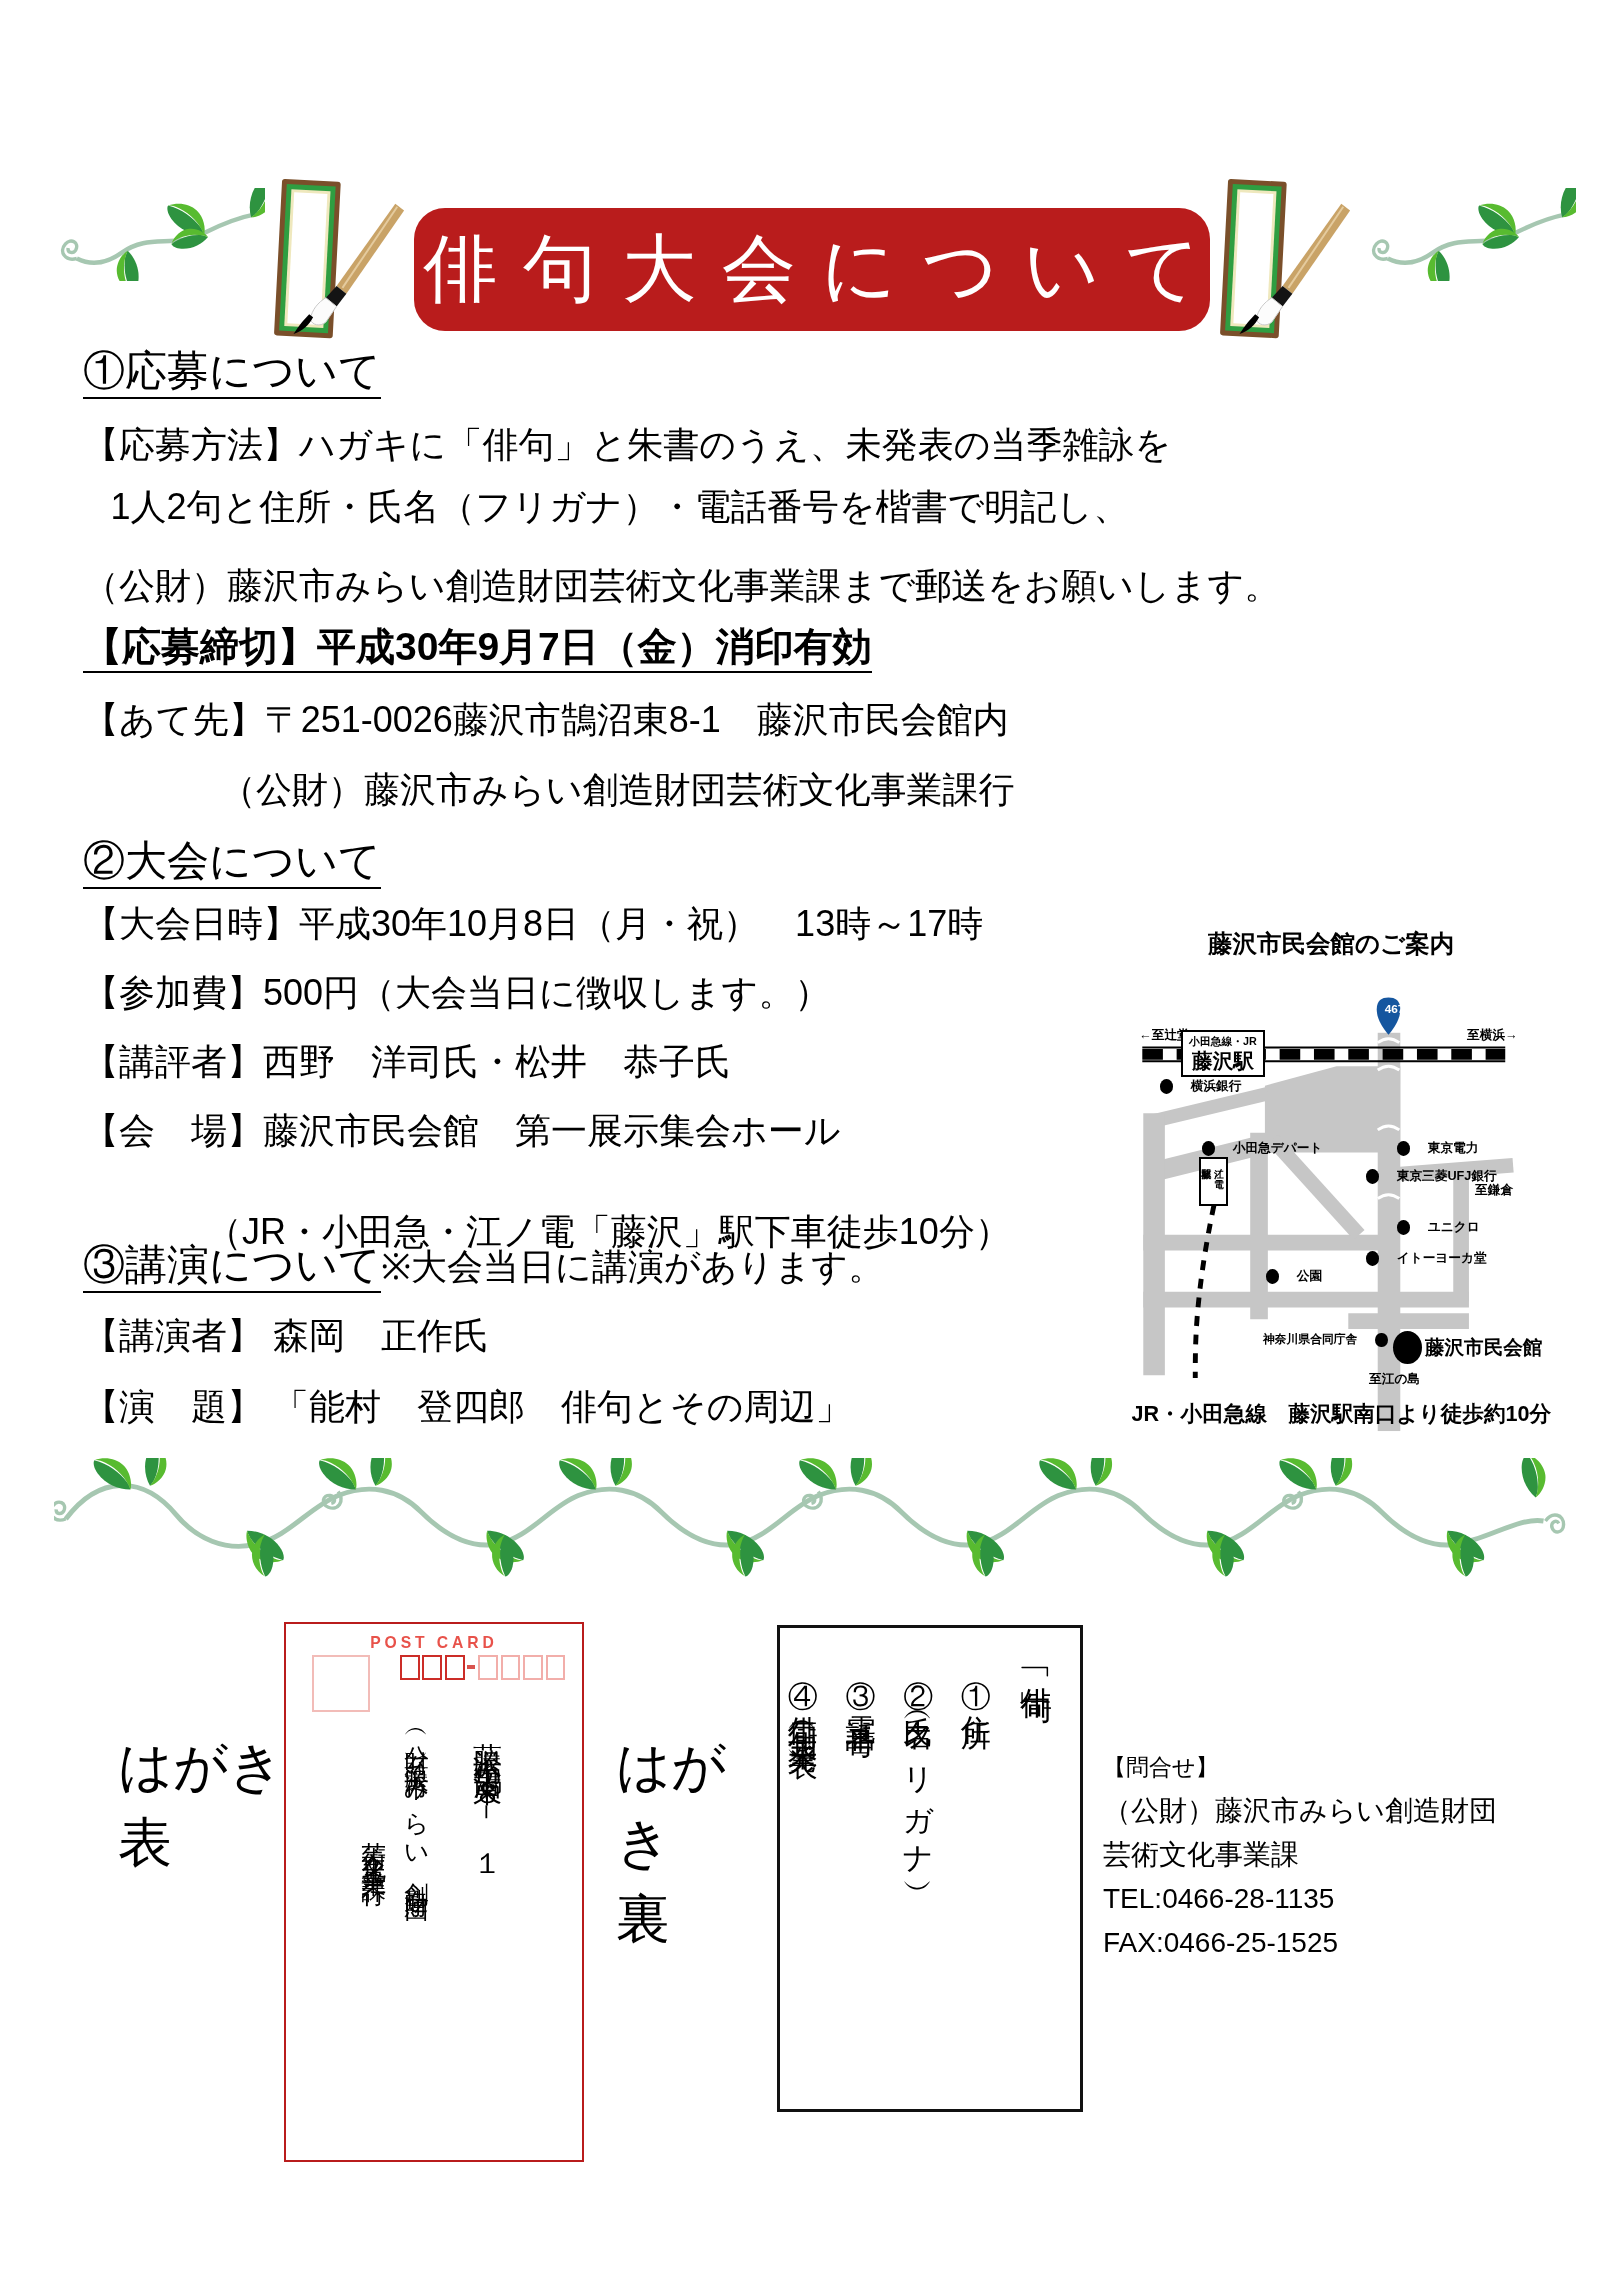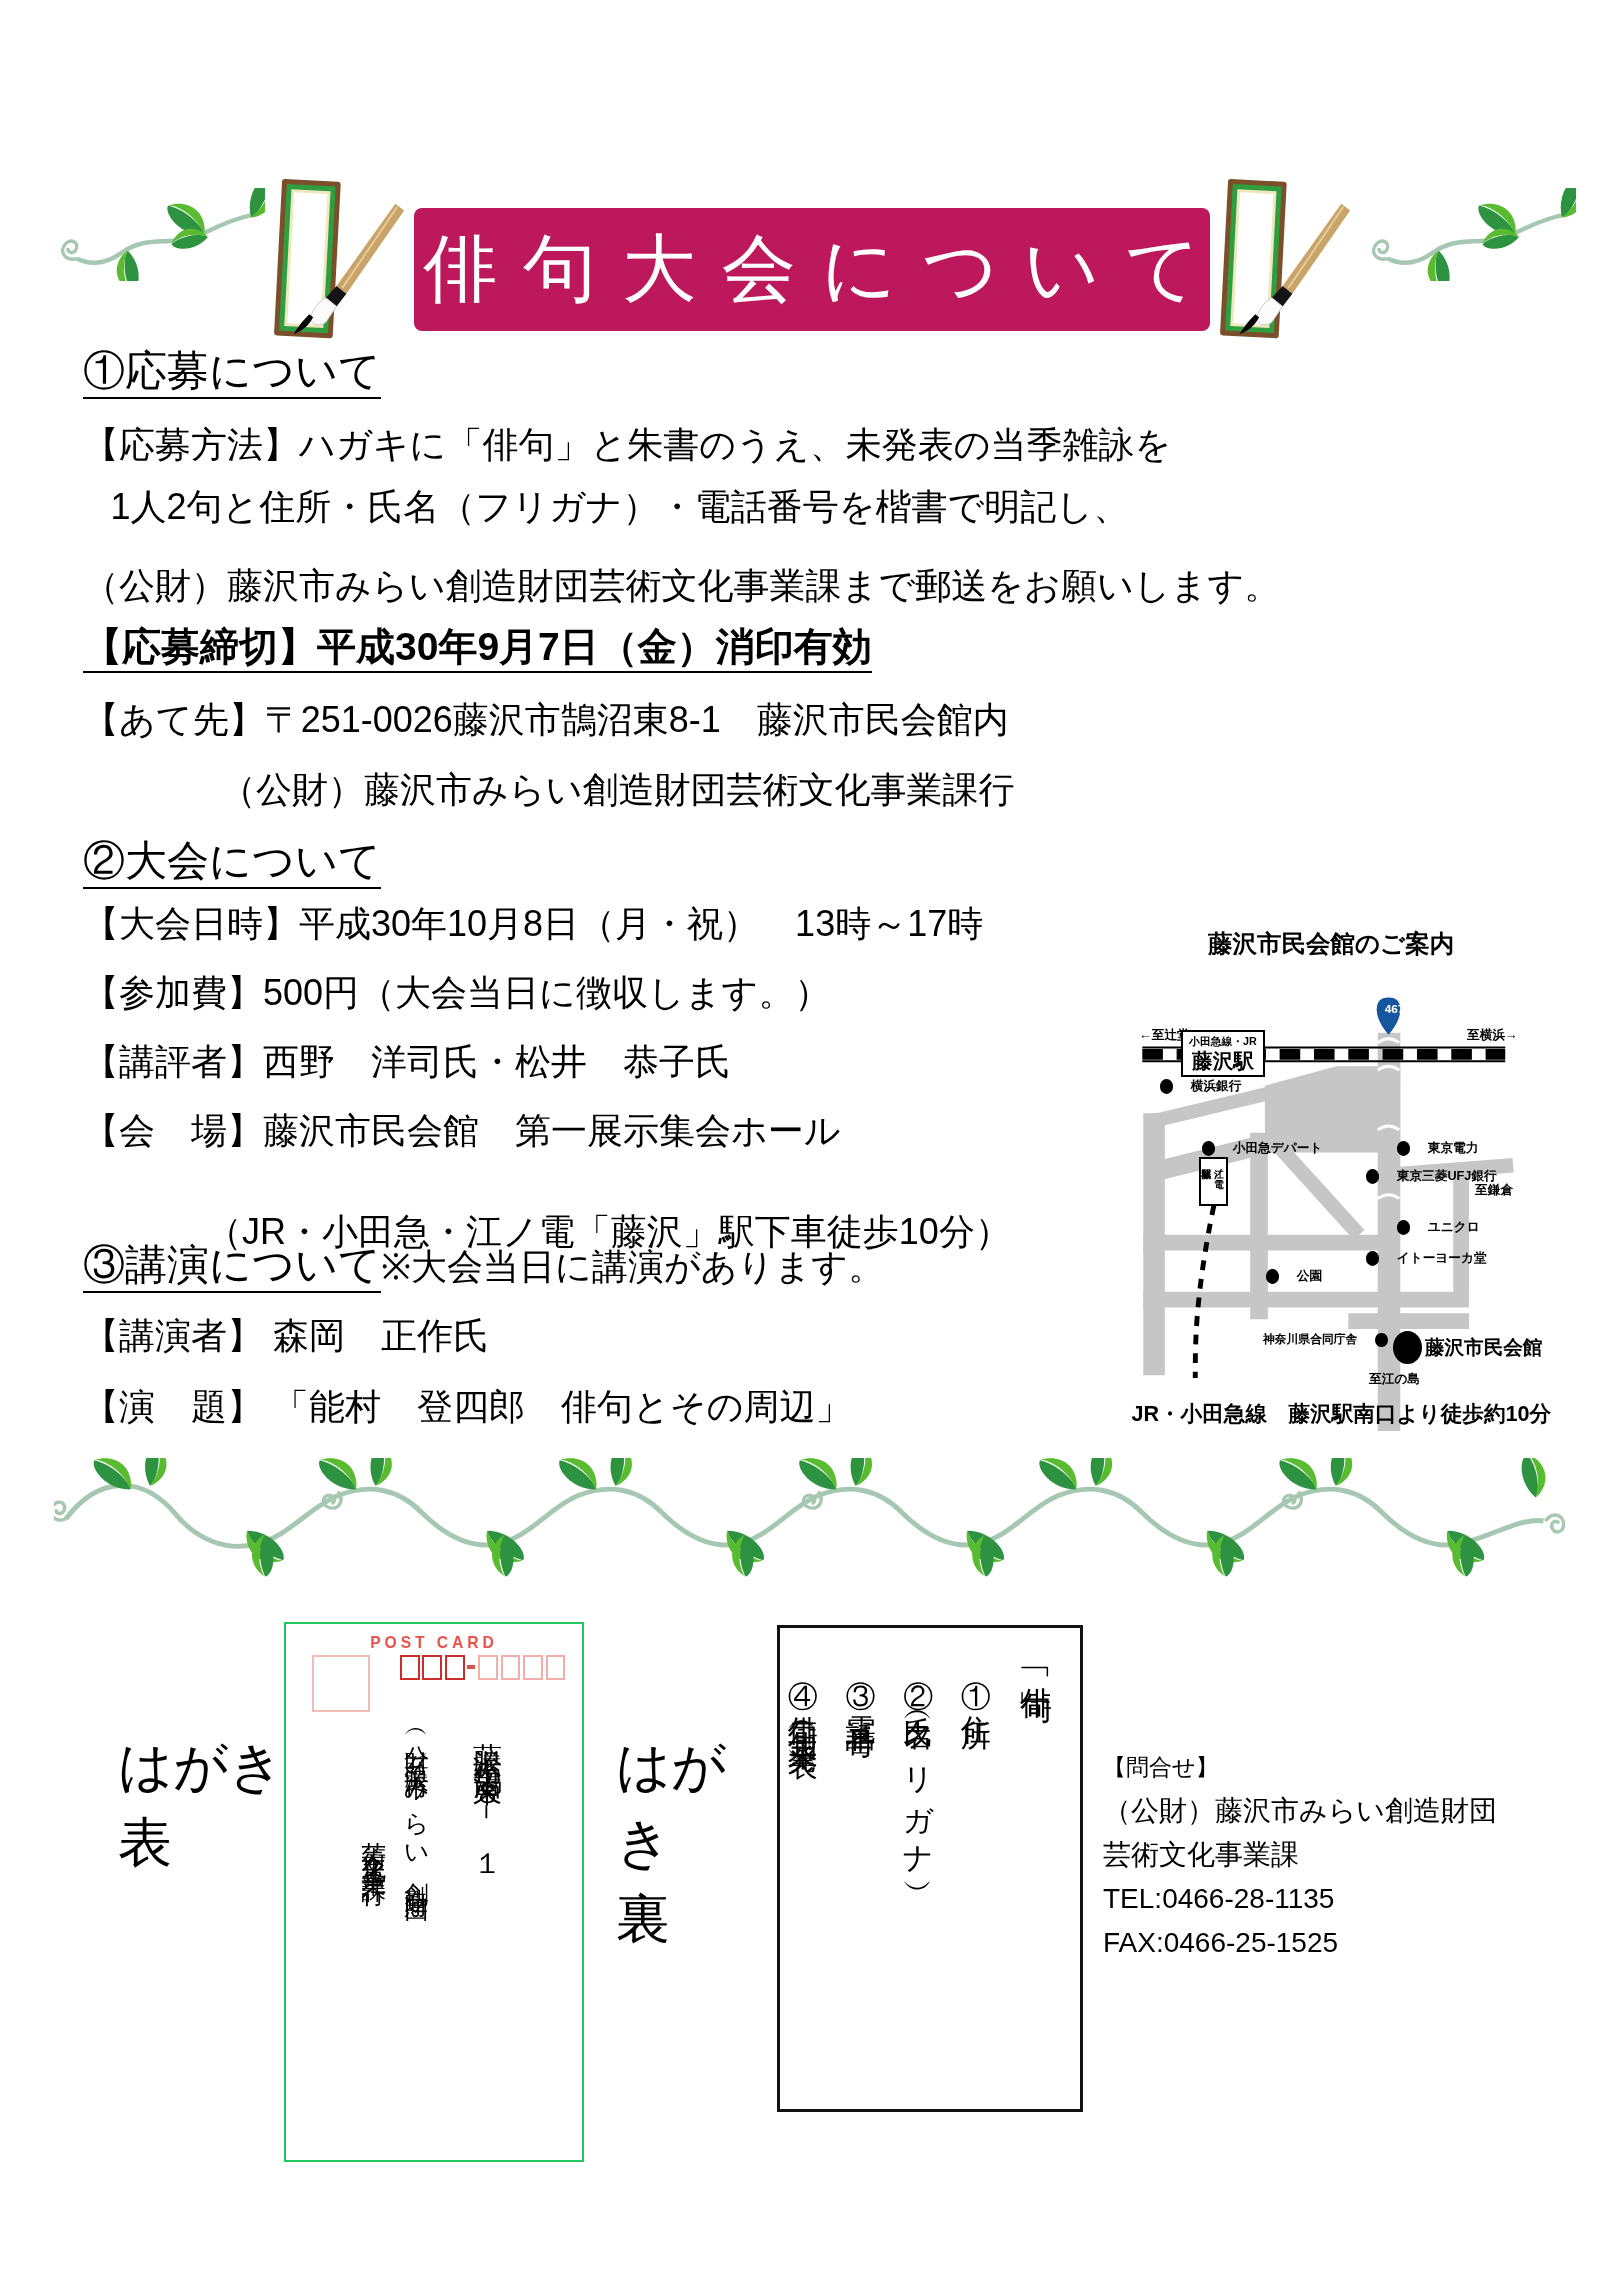--- a/index.html
+++ b/index.html
@@ -7,21 +7,21 @@
   .page {
     position:relative; width:1620px; height:2293px; background:#ffffff;
     font-family:"Liberation Sans", sans-serif; color:#000; overflow:hidden;
   }
   svg { display:block; }
 
   
   .deco { position:absolute; }
   .banner {
     position:absolute; left:414px; top:208px; width:796px; height:123px;
-    background:#be185d; border-radius:8px; display:flex; align-items:center; justify-content:center;
+    background:#b91c1c; border-radius:31px; display:flex; align-items:center; justify-content:center;
   }
   .banner span {
     color:#fff; font-family:"DejaVu Serif","Liberation Serif",serif;
     font-size:74px; letter-spacing:25.5px; padding-left:25.5px; white-space:nowrap;
   }
 
   
   .bodytext { position:absolute; left:83px; top:0; width:1490px; }
   .row { position:absolute; left:0; white-space:nowrap; font-size:36px; line-height:51px; }
   .row.heading { font-size:42px; line-height:55px; }
@@ -53,21 +53,21 @@
   .lm .dot { width:12.7px; height:14.7px; background:#000; border-radius:50%; flex:0 0 auto; }
   .lm-big .dot { width:29px; height:33px; }
   .lm-big { gap:2.9px; font-size:19.6px; }
   .map-caption { position:absolute; left:9.8px; top:480px; width:451px; text-align:center; font-size:21.6px; font-weight:bold; white-space:nowrap; }
 
   
   .side-label { position:absolute; text-align:left; font-size:54px; line-height:76px; font-weight:500; }
   .postcard {
     position:absolute; background:#fff;
   }
-  .pc-front { left:284px; top:1622px; width:300px; height:540px; border:2px solid #22c55e; }
+  .pc-front { left:284px; top:1622px; width:300px; height:540px; border:2px solid #b91c1c; }
   .pc-back  { left:777px; top:1625px; width:306px; height:487px; border:3.9px solid #111; }
   .pc-header { position:absolute; left:0; top:9.8px; width:100%; text-align:center; color:#e8524a; font-size:15.7px; font-weight:bold; letter-spacing:3.9px; }
   .stamp-box { position:absolute; left:25.5px; top:31px; width:58px; height:57px; border:2px solid #f2bcb8; }
   .zip-row { position:absolute; left:114px; top:31px; display:flex; align-items:flex-start; gap:2.9px; }
   .zip-box { width:19.6px; height:24.5px; }
   .zip-strong { border:2.9px solid #cc2d28; }
   .zip-light { border:2px solid #f2aeaa; }
   .zip-dash { width:7.8px; height:3.9px; background:#d9534e; align-self:center; }
   .pc-address { position:absolute; top:96px; right:74px; height:431px; writing-mode:vertical-rl; }
   .pc-address .c1 { font-size:29px; letter-spacing:6.9px; margin-left:35px; }

